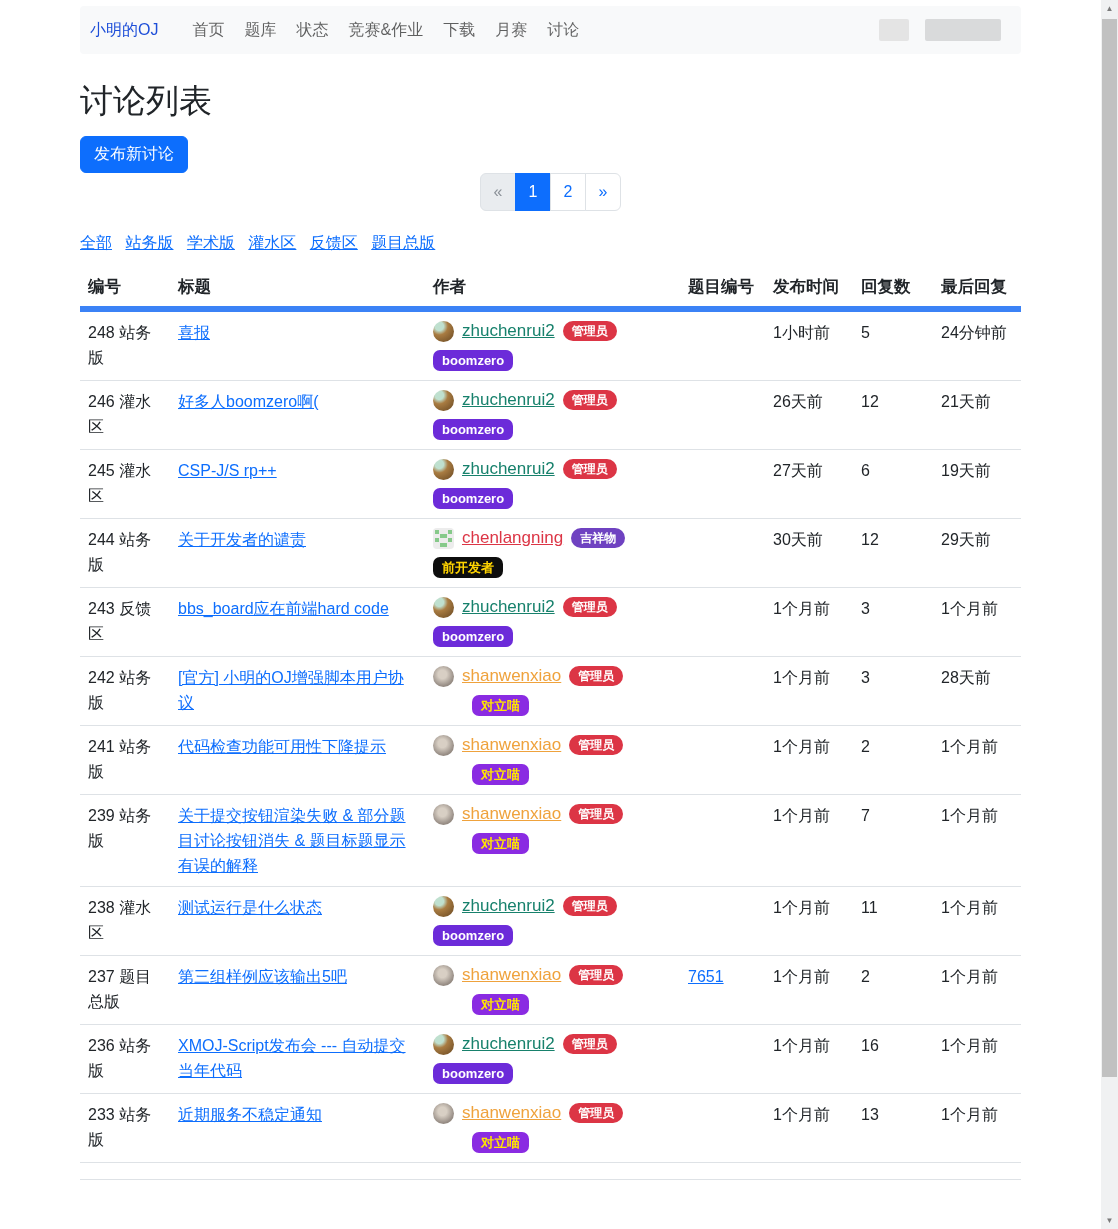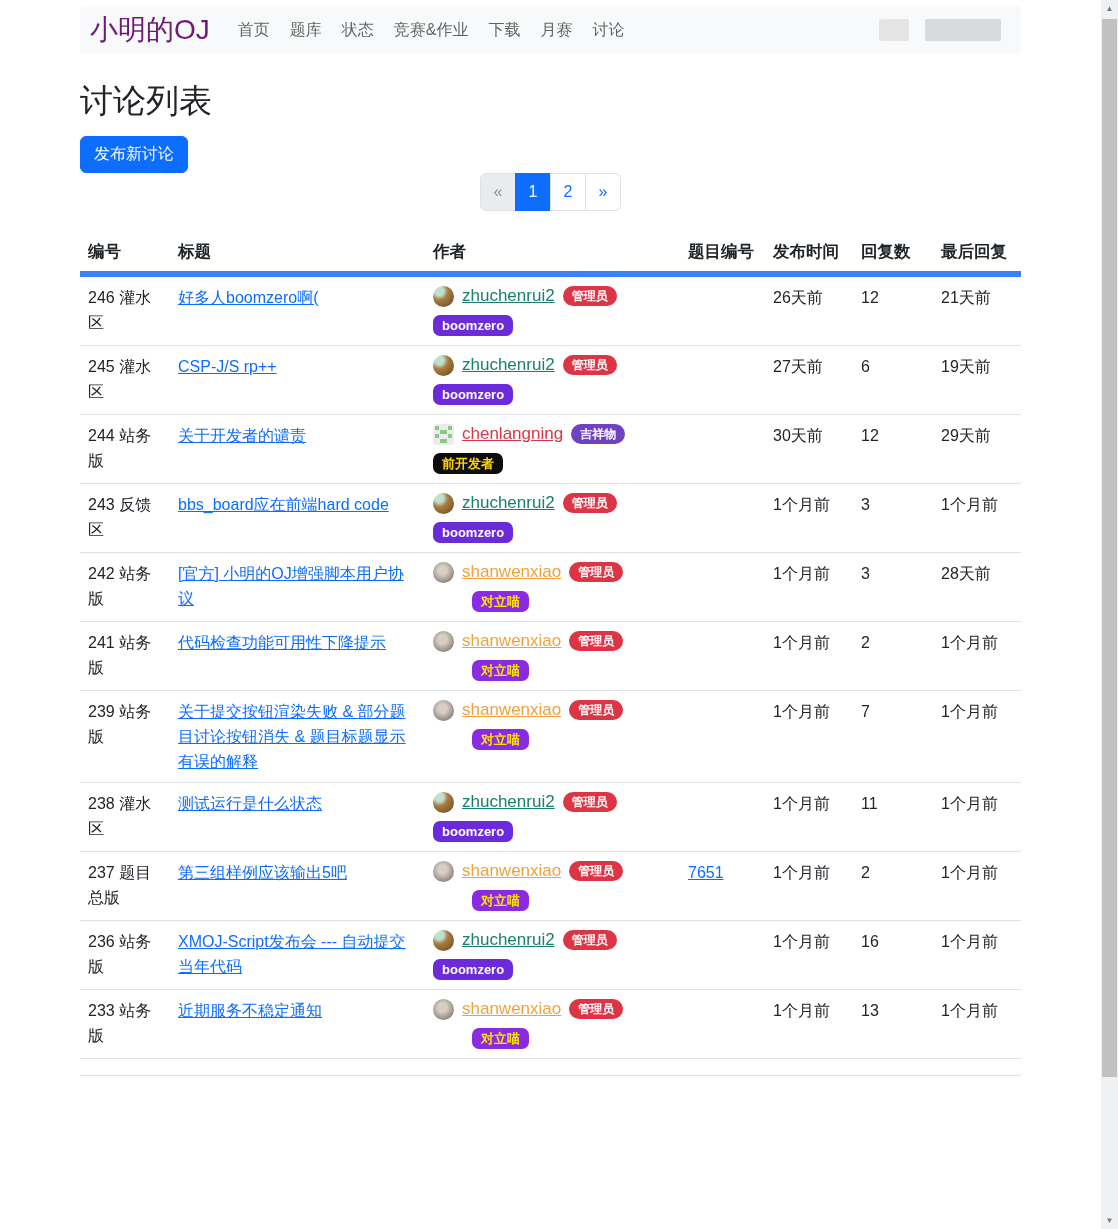--- a/index.html
+++ b/index.html
@@ -5,21 +5,21 @@
   * { margin:0; padding:0; box-sizing:border-box; }
   html,body { width:1118px; height:1229px; overflow:hidden; background:#fff;
     font-family:"Liberation Sans","DejaVu Sans",sans-serif; color:#212529; font-size:16px; }
 
   .content-area { width:1101px; }
   .container { width:941px; margin:0 auto; }
 
   
   .navbar { margin-top:6px; height:48px; background:#f8f9fa; border-radius:4px;
     display:flex; align-items:center; padding:0 20px 0 10px; }
-  .brand { font-size:28px; color:#701a75; margin-right:18px; cursor:pointer; }
+  .brand { font-size:16px; color:#1d4ed8; margin-right:24px; cursor:pointer; }
   .nav-links { display:flex; align-items:flex-end; }
   .nav-link { color:rgba(0,0,0,.62); padding:8px 10px; cursor:pointer; white-space:nowrap; }
   .nav-right { margin-left:auto; display:flex; align-items:center; gap:16px; }
   .redact-sm { width:30px; height:22px; background:#e4e4e4; border-radius:2px; }
   .redact-lg { width:76px; height:22px; background:#d9dadb; border-radius:2px; }
 
   
   h1.page-title { font-size:33px; font-weight:500; margin:25px 0 12px 0; }
   .btn-primary { display:inline-block; background:var(--c-primary,#0d6efd); color:#fff;
     border:1px solid var(--c-primary,#0d6efd); border-radius:6px; padding:7px 13px;
@@ -112,20 +112,28 @@
 
     <button class="btn-primary">发布新讨论</button>
 
     <div class="pagination">
       <span class="page-item first disabled">«</span>
       <span class="page-item active">1</span>
       <span class="page-item">2</span>
       <span class="page-item last">»</span>
     </div>
 
+    <div class="filters">
+      <a class="filter-link">全部</a>
+      <a class="filter-link">站务版</a>
+      <a class="filter-link">学术版</a>
+      <a class="filter-link">灌水区</a>
+      <a class="filter-link">反馈区</a>
+      <a class="filter-link">题目总版</a>
+    </div>
 
     <table class="disc-table">
       <colgroup>
         <col class="c-id">
           <col class="c-title">
           <col class="c-author">
           <col class="c-prob">
         <col class="c-time">
           <col class="c-replies">
           <col class="c-last">
@@ -135,20 +143,40 @@
           <th>编号</th>
           <th>标题</th>
           <th>作者</th>
           <th>题目编号</th>
           <th>发布时间</th>
           <th>回复数</th>
           <th>最后回复</th>
         </tr>
       </thead>
       <tbody>
+  <tr>
+    <td><span>248 站务版</span></td>
+    <td>
+      <a class="title-link">喜报</a>
+    </td>
+    <td>
+      <div class="author-line">
+        <span class="avatar avatar-zhuchenrui2"></span>
+        <a class="user-link user-zhuchenrui2">zhuchenrui2</a>
+        <span class="badge role-badge role-admin">管理员</span>
+      </div>
+      <div class="tag-line">
+        <span class="badge tag-badge tag-boomzero">boomzero</span>
+      </div>
+    </td>
+    <td></td>
+    <td><span>1小时前</span></td>
+    <td><span>5</span></td>
+    <td><span>24分钟前</span></td>
+  </tr>
 
   <tr>
     <td><span>246 灌水区</span></td>
     <td>
       <a class="title-link">好多人boomzero啊(</a>
     </td>
     <td>
       <div class="author-line">
         <span class="avatar avatar-zhuchenrui2"></span>
         <a class="user-link user-zhuchenrui2">zhuchenrui2</a>

